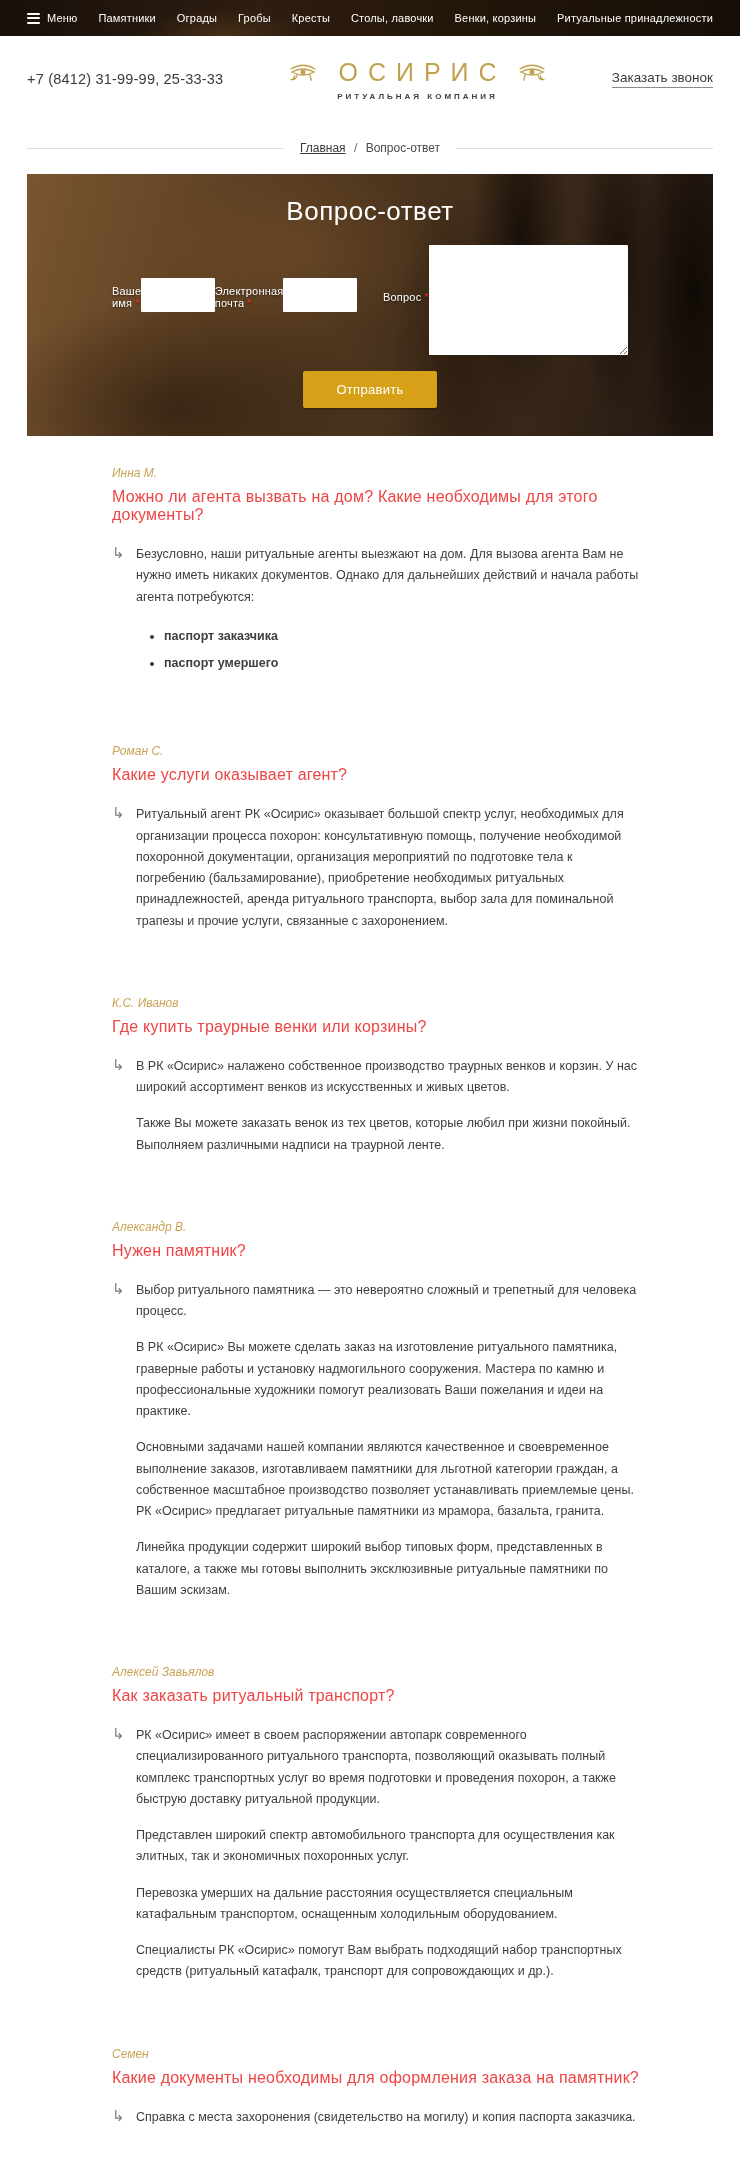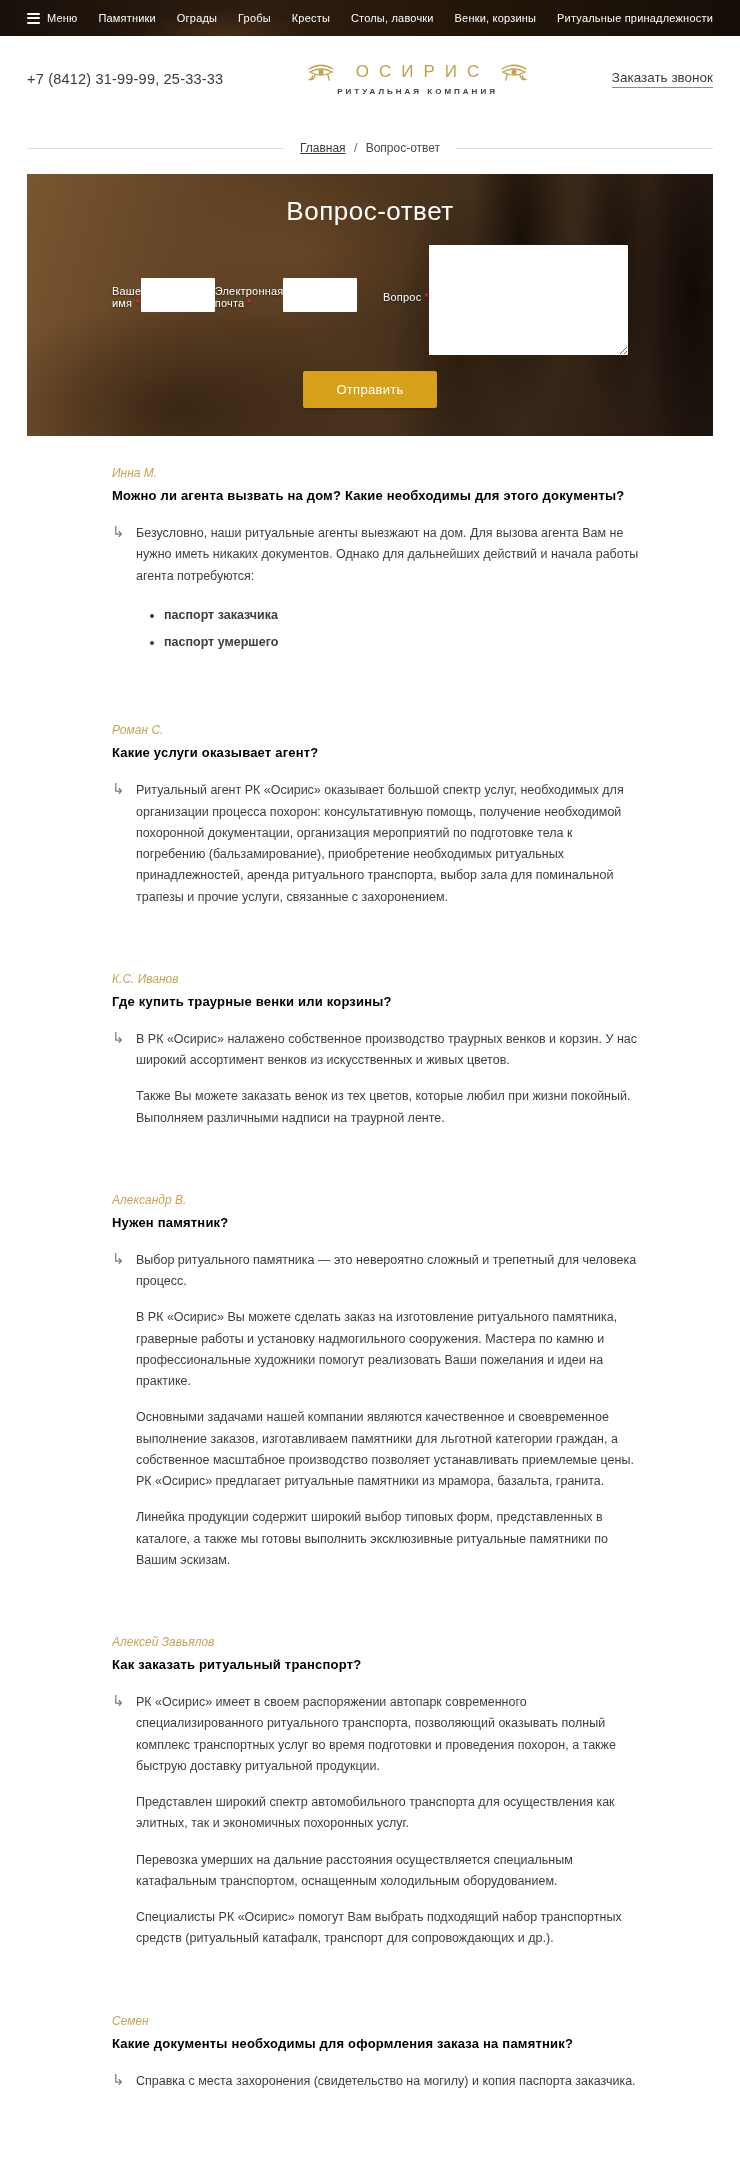--- a/index.html
+++ b/index.html
@@ -41,21 +41,21 @@
 
   
   .siteheader{
     background:#fff;height:86px;padding:0 27px;
     display:flex;align-items:center;justify-content:space-between;
   }
   .hd-phone{font-size:14.5px;color:#3a3a3a;letter-spacing:.2px;}
   .logo{display:flex;flex-direction:column;align-items:center;}
   .logo-row{display:flex;align-items:center;gap:10px;}
   .logo-title{
-    color:var(--gold);font-size:17px;letter-spacing:10px;
+    color:var(--gold);font-size:25px;letter-spacing:10px;
     padding-left:10px; 
     text-align:right;
   }
   .eye{display:inline-flex;color:var(--gold);}
   .eye.mirror{transform:scaleX(-1);}
   .logo-sub{
     margin-top:5px;font-size:8px;font-weight:bold;letter-spacing:3px;color:#45403a;
   }
   .callback{
     font-size:13.5px;color:#3a3a3a;border-bottom:1px solid #8b8b8b;padding-bottom:2px;
@@ -114,21 +114,21 @@
   }
 
   
   .qa-section{padding:30px 27px 26px 27px;}
   .qa-inner{margin-left:85px;width:530px;}
   .qa-block{margin-bottom:64px;}
   .qa-author{
     color:var(--author-gold);font-style:italic;font-size:12px;margin-bottom:8px;
   }
   .qa-question{
-    font-size:13px;font-weight:700;color:#000000;letter-spacing:.2px;margin-bottom:20px;
+    font-size:16px;font-weight:400;color:#ef4444;letter-spacing:.2px;margin-bottom:20px;
   }
   .qa-answer{display:flex;align-items:flex-start;}
   .qa-arrow{
     color:#7d7d7d;font-size:15px;line-height:1.3;width:24px;flex:0 0 24px;
     transform:translateY(-1px);
   }
   .qa-body{flex:1;font-size:12.5px;color:#3e3e3e;line-height:1.7;}
   .qa-p{margin-bottom:15px;white-space:pre-line;}
   .qa-p:last-child{margin-bottom:0;}
   .qa-ul{margin:18px 0 0 28px;}

